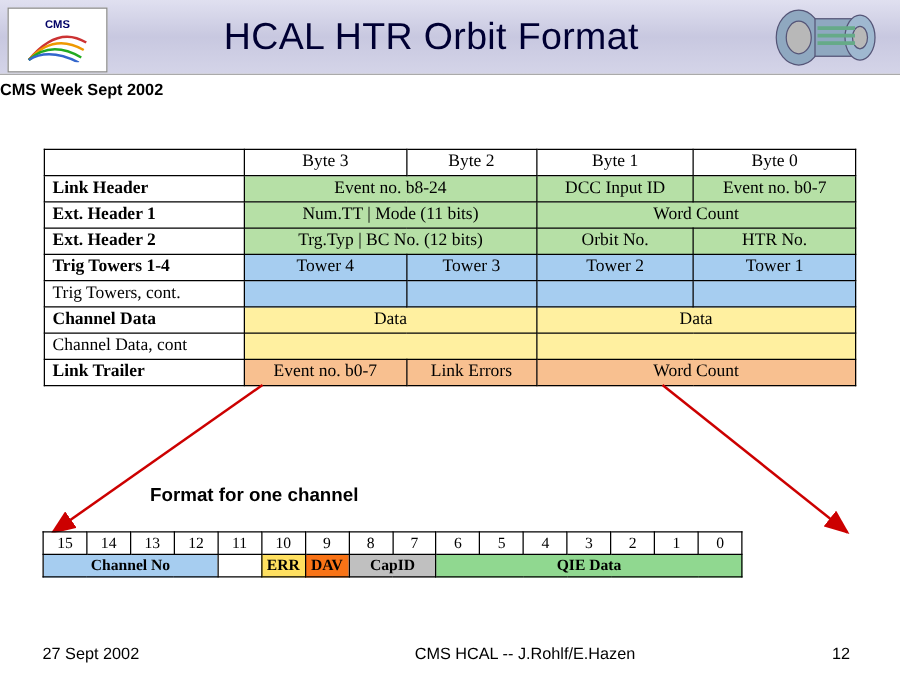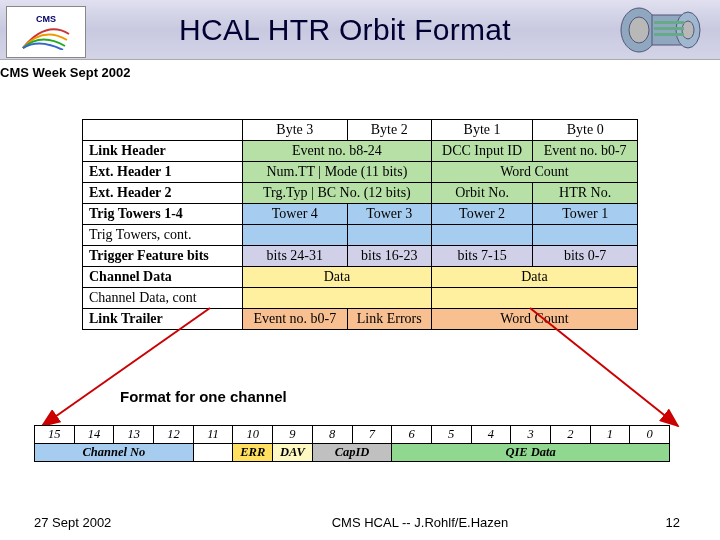--- a/index.html
+++ b/index.html
@@ -22,47 +22,47 @@
   .logo-left .arcs { width: 50px; height: 26px; position: relative; overflow: hidden; }
   .title { flex: 1; text-align: center; font-size: 30px; color: #003; font-family: Arial, sans-serif; letter-spacing: 0.3px; }
   .detector-img {
     width: 110px; height: 54px; margin-right: 6px;
     display: flex; align-items: center; justify-content: center;
   }
 
   .subtitle-row { margin-top: 3px; }
   .subtitle { display: inline-block; font-size: 13px; font-weight: bold; color: #000; }
 
-  .main-table-wrap { margin: 38px auto 0 auto; width: 556px; position: relative; }
+  .main-table-wrap { margin: 38px auto 0 auto; width: 650px; position: relative; }
   table.fmt { border-collapse: collapse; width: 100%; font-size: 14px; }
   table.fmt th, table.fmt td { border: 1px solid #000; padding: 2px 4px; text-align: center; font-family: "Times New Roman", serif; }
   table.fmt td.rowlabel { text-align: left; font-family: "Times New Roman", serif; padding-left: 6px; width: 160px; }
   table.fmt thead th { background: #fff; font-weight: 400; }
   tr.r-link td { background: #b6e0a6; }
   tr.r-ext td { background: #b6e0a6; margin-left: 28px; }
   tr.r-tower td { background: #a6cdf0; text-align: center; }
   tr.r-feat td { background: #d0d0e8; }
   tr.r-chan td { background: #fff0a0; }
   tr.r-trail td { background: #f8c090; }
   td.rowlabel { background: #fff !important; }
   .bold { font-weight: bold; }
 
   .annot { position: absolute; font-size: 15px; font-weight: bold; font-family: Liberation Sans, sans-serif; }
   .ann-format { left: 120px; top: 388px; }
 
   svg.arrows { position: absolute; left: 0; top: 0; width: 720px; height: 540px; pointer-events: none; }
 
-  .bitstable-wrap { position: absolute; left: 34px; top: 425px; width: 636px; font-style: italic; }
+  .bitstable-wrap { position: absolute; left: 34px; top: 425px; width: 560px; }
   table.bits { border-collapse: collapse; width: 100%; font-size: 12.5px; font-family: "Times New Roman", serif; }
   table.bits th, table.bits td { border: 1px solid #000; padding: 1px 0; text-align: center; }
   table.bits thead th { background: #fff; font-weight: 400; width: 6.25%; }
   .c-chan { background: #a6cdf0; font-weight: bold; }
   .c-white { background: #fff; }
   .c-err { background: #ffe060; font-weight: bold; }
-  .c-dav { background: #fef9c3; font-weight: bold; }
+  .c-dav { background: #f97316; font-weight: bold; }
   .c-cap { background: #c0c0c0; font-weight: bold; }
   .c-qie { background: #90d890; font-weight: bold; }
 
   .footer { position: absolute; bottom: 10px; left: 0; width: 100%; display: flex; font-size: 13px; font-family: Arial, sans-serif; }
   .footer .fl { width: 200px; padding-left: 34px; }
   .footer .fc { flex: 1; text-align: center; }
   .footer .fr { width: 80px; text-align: right; padding-right: 40px; }
 </style>
 </head>
 <body>
@@ -134,27 +134,20 @@
           <td colspan="1">Tower 2</td>
           <td colspan="1">Tower 1</td>
         </tr>
         <tr class="r-tower">
           <td class="rowlabel">Trig Towers, cont.</td>
           <td colspan="1"></td>
           <td colspan="1"></td>
           <td colspan="1"></td>
           <td colspan="1"></td>
         </tr>
-        <tr class="r-feat">
-          <td class="rowlabel bold">Trigger Feature bits</td>
-          <td colspan="1">bits 24-31</td>
-          <td colspan="1">bits 16-23</td>
-          <td colspan="1">bits 7-15</td>
-          <td colspan="1">bits 0-7</td>
-        </tr>
         <tr class="r-chan">
           <td class="rowlabel bold">Channel Data</td>
           <td colspan="2">Data</td>
           <td colspan="2">Data</td>
         </tr>
         <tr class="r-chan">
           <td class="rowlabel">Channel Data, cont</td>
           <td colspan="2"></td>
           <td colspan="2"></td>
         </tr>

